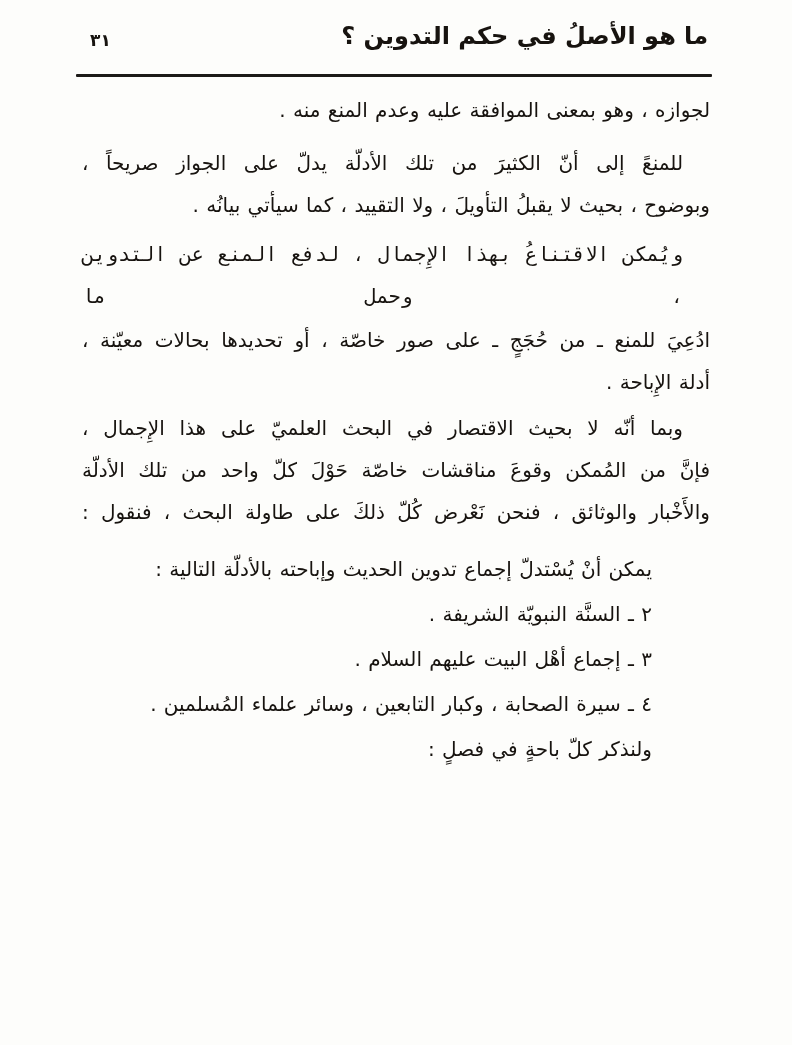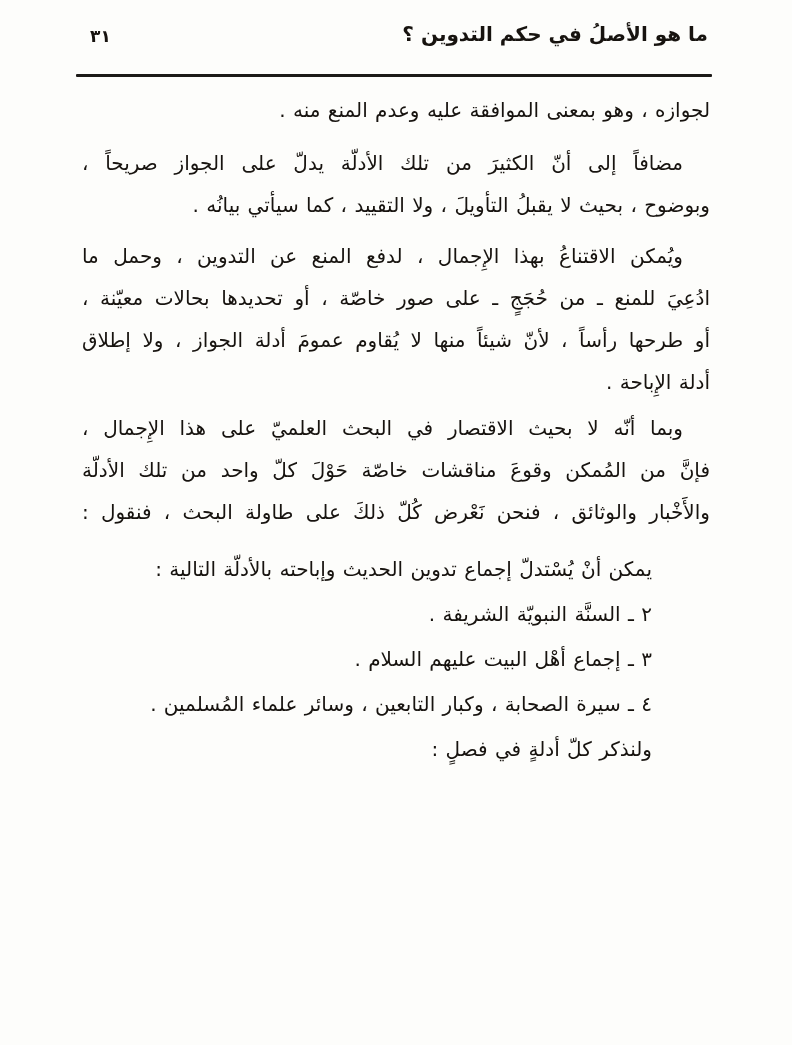--- a/index.html
+++ b/index.html
@@ -20,21 +20,21 @@
   .header {
     position: absolute;
     top: 22px;
     right: 84px;
     left: 84px;
     display: flex;
     justify-content: space-between;
     align-items: flex-end;
   }
   .running-head {
-    font-size: 20px;
+    font-size: 24px;
     font-weight: bold;
     letter-spacing: 0;
     margin-left: 48px;
   }
   .page-number {
     font-size: 17px;
     font-weight: bold;
     padding-left: 6px;
     text-align: center;
   }
@@ -66,47 +66,46 @@
     text-align-last: justify;
   }
   
   .indent { padding-right: 27px; }
   
   .inset {
     padding-right: 58px;
     line-height: 45px;
   }
   .gap-a { margin-top: 11px; }
-  .gap-b { margin-top: 9px; }
+  .gap-b { margin-top: 9px; font-family: Liberation Mono, monospace; }
   .gap-c { margin-top: 4px; }
   .gap-d { margin-top: 14px; }
 </style>
 </head>
 <body>
 
 <div class="page">
 
   <div class="header">
     <div class="running-head">ما هو الأصلُ في حكم التدوين ؟</div>
     <div class="page-number">٣١</div>
   </div>
 
   <div class="rule"></div>
 
   <div class="body-text">
     <div class="line">لجوازه ، وهو بمعنى الموافقة عليه وعدم المنع منه .</div>
-    <div class="line fill indent gap-a">مضافاً إلى أنّ الكثيرَ من تلك الأدلّة يدلّ على الجواز صريحاً ،</div>
+    <div class="line fill indent gap-a">للمنعً إلى أنّ الكثيرَ من تلك الأدلّة يدلّ على الجواز صريحاً ،</div>
     <div class="line">وبوضوح ، بحيث لا يقبلُ التأويلَ ، ولا التقييد ، كما سيأتي بيانُه .</div>
     <div class="line fill indent gap-b">ويُمكن الاقتناعُ بهذا الإِجمال ، لدفع المنع عن التدوين ، وحمل ما</div>
     <div class="line fill">ادُعِيَ للمنع ـ من حُجَجٍ ـ على صور خاصّة ، أو تحديدها بحالات معيّنة ،</div>
-    <div class="line fill">أو طرحها رأساً ، لأنّ شيئاً منها لا يُقاوم عمومَ أدلة الجواز ، ولا إطلاق</div>
     <div class="line">أدلة الإِباحة .</div>
     <div class="line fill indent gap-c">وبما أنّه لا بحيث الاقتصار في البحث العلميّ على هذا الإِجمال ،</div>
     <div class="line fill">فإنَّ من المُمكن وقوعَ مناقشات خاصّة حَوْلَ كلّ واحد من تلك الأدلّة</div>
     <div class="line fill">والأَخْبار والوثائق ، فنحن نَعْرض كُلّ ذلكَ على طاولة البحث ، فنقول :</div>
     <div class="line inset gap-d">يمكن أنْ يُسْتدلّ إجماع تدوين الحديث وإباحته بالأدلّة التالية :</div>
     <div class="line inset">٢ ـ السنَّة النبويّة الشريفة .</div>
     <div class="line inset">٣ ـ إجماع أهْل البيت عليهم السلام .</div>
     <div class="line inset">٤ ـ سيرة الصحابة ، وكبار التابعين ، وسائر علماء المُسلمين .</div>
-    <div class="line inset">ولنذكر كلّ أدلةٍ في فصلٍ :</div>
+    <div class="line inset">ولنذكر كلّ باحةٍ في فصلٍ :</div>
   </div>
 
 </div>
 
 </body></html>

